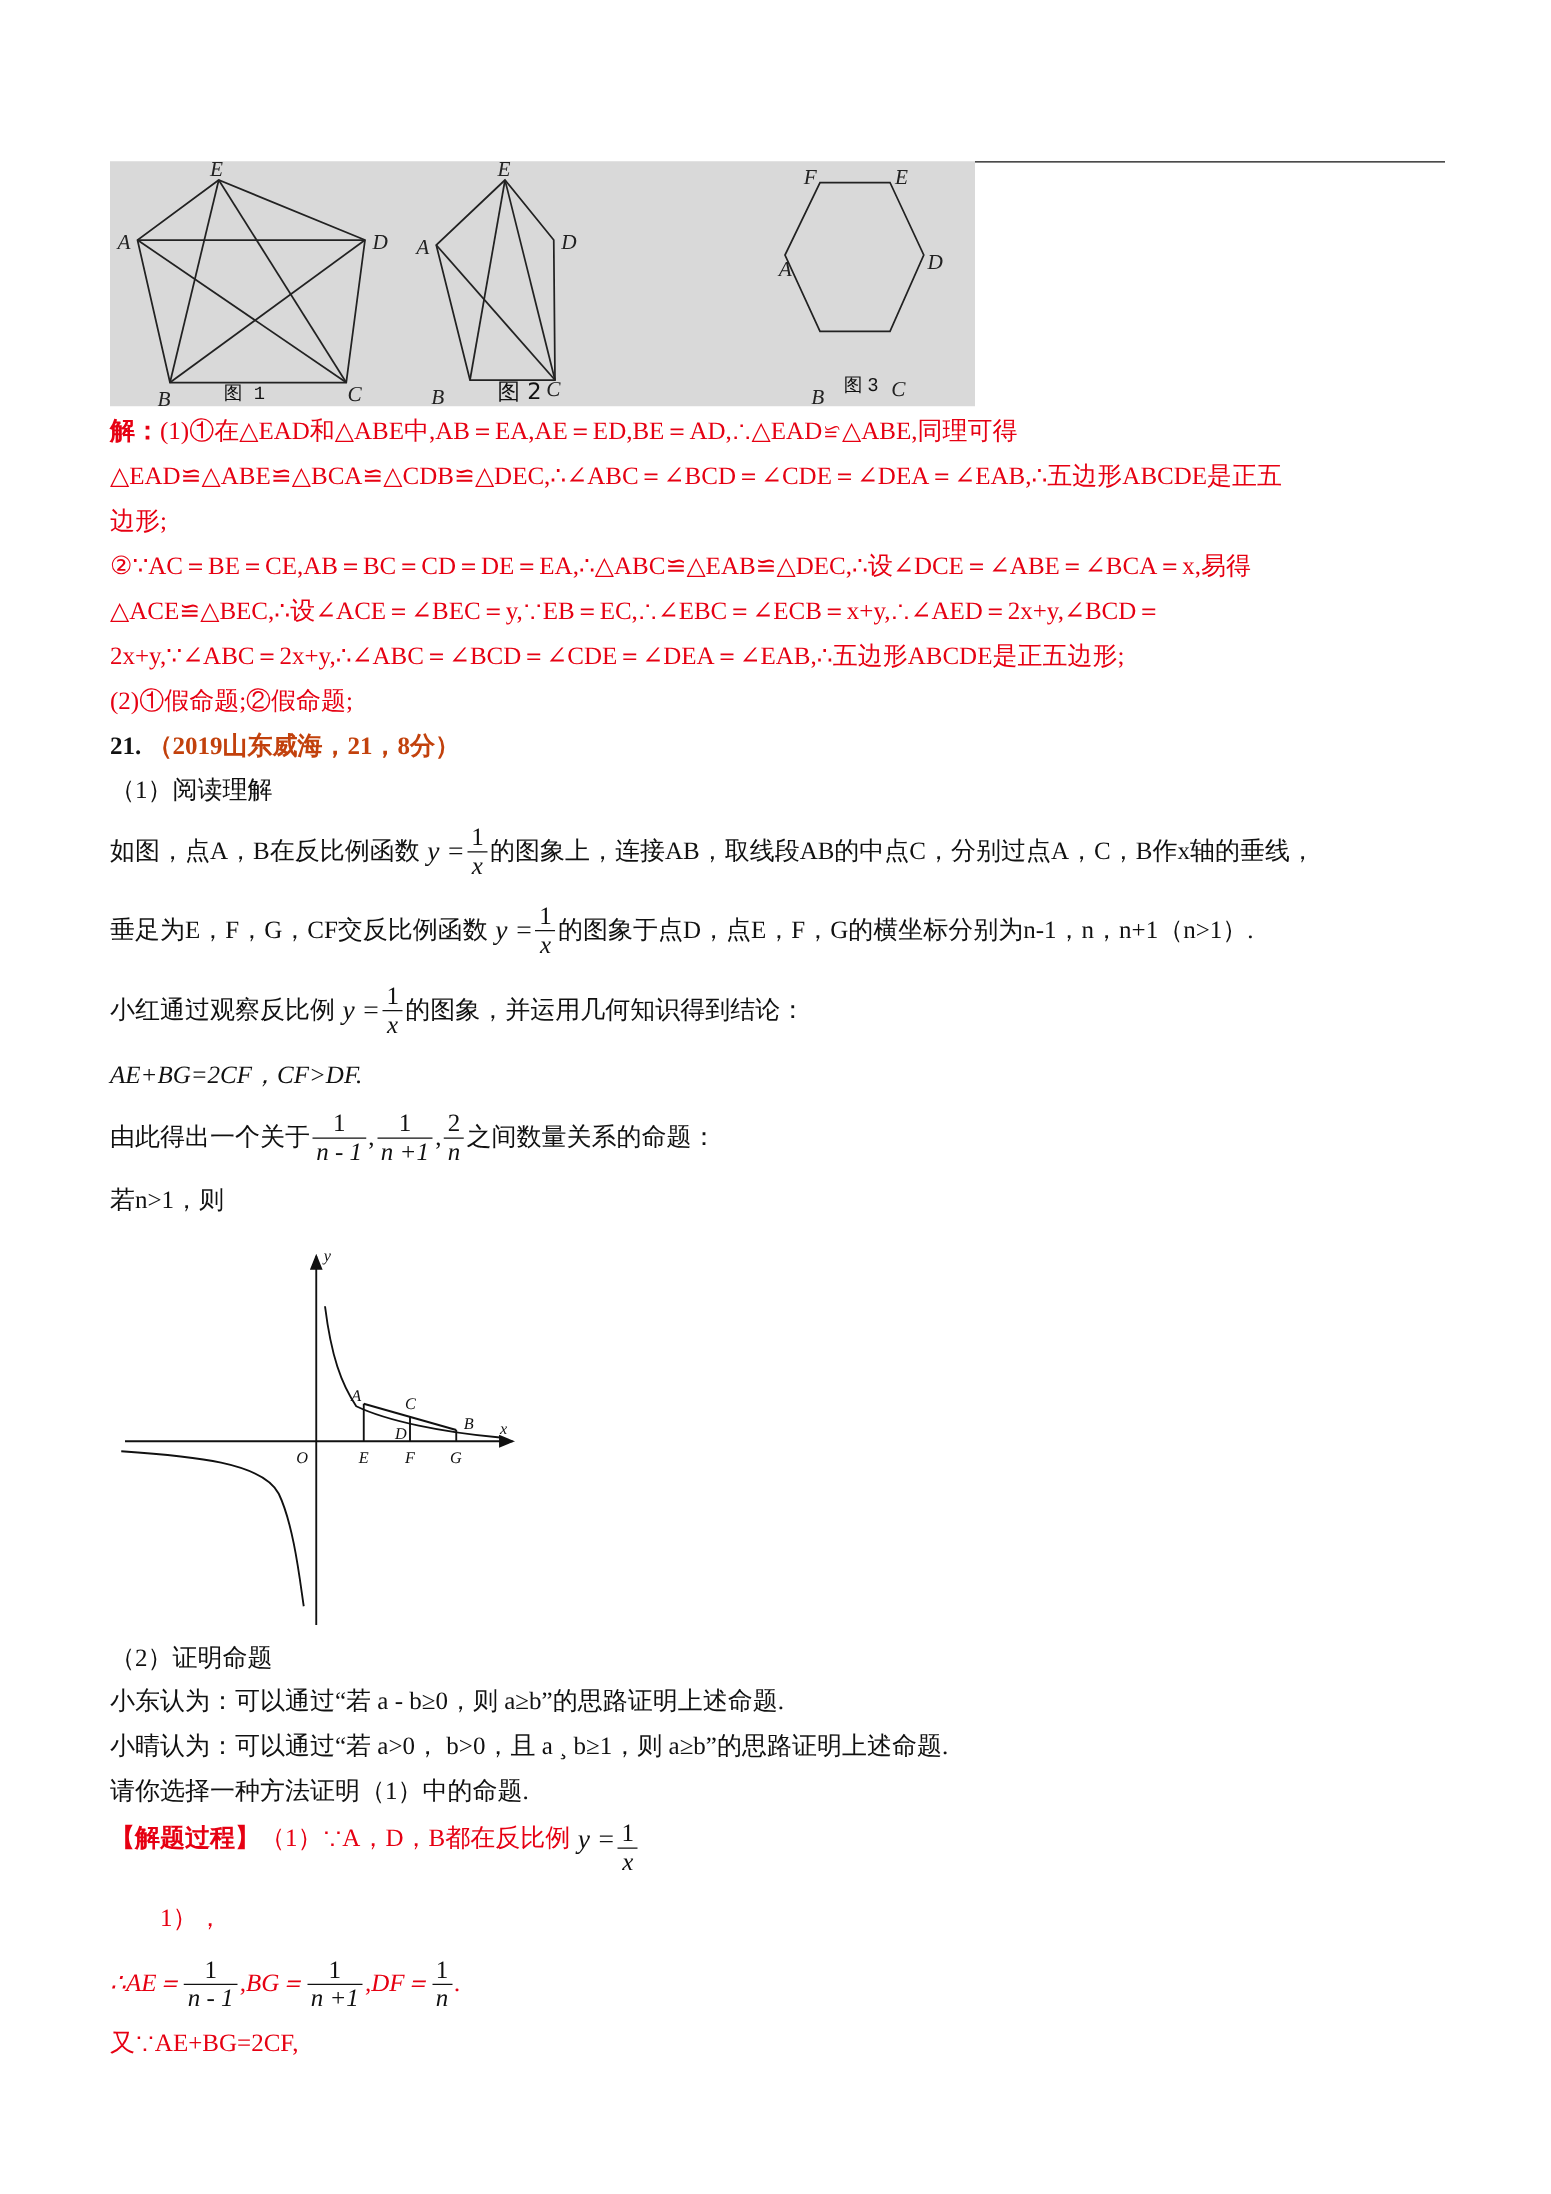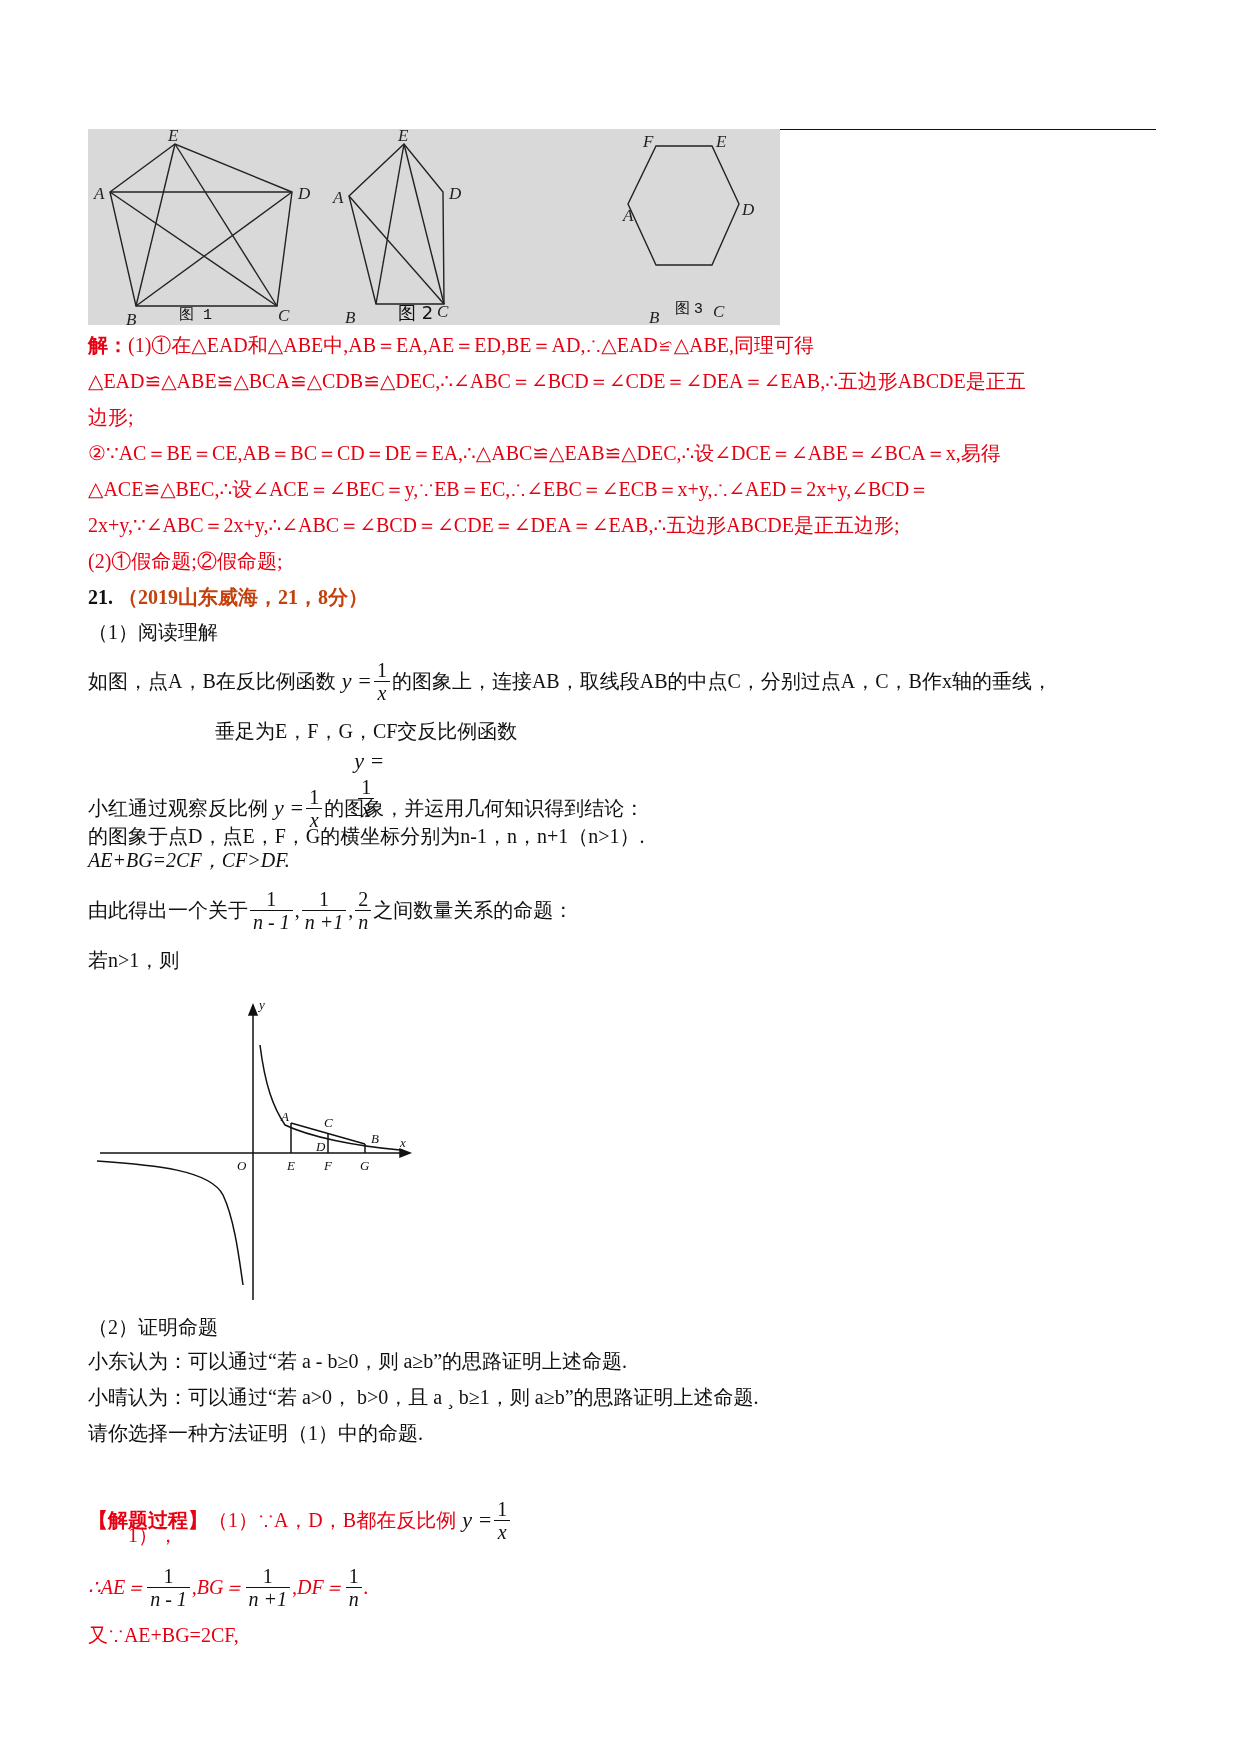--- a/index.html
+++ b/index.html
@@ -86,21 +86,21 @@
 <div class="line" style="top:653px;height:56px;display:flex;align-items:center;">
   <span>如图，点A，B在反比例函数</span>
   <span class="math" style="margin-left:6px">y =</span>
   <span class="frac">
       <span class="num">1</span>
       <span class="den">x</span>
     </span>
   <span>的图象上，连接AB，取线段AB的中点C，分别过点A，C，B作x轴的垂线，</span>
 </div>
 
-<div class="line" style="top:716px;height:56px;display:flex;align-items:center;flex-direction:column;">
+<div class="line" style="top:716px;height:56px;display:flex;align-items:center;">
   <span>垂足为E，F，G，CF交反比例函数</span>
   <span class="math" style="margin-left:6px">y =</span>
   <span class="frac">
       <span class="num">1</span>
       <span class="den">x</span>
     </span>
   <span>的图象于点D，点E，F，G的横坐标分别为n-1，n，n+1（n&gt;1）.</span>
 </div>
 
 <div class="line" style="top:780px;height:56px;display:flex;align-items:center;">
@@ -164,21 +164,21 @@
     <text x="229" y="175">F</text>
     <text x="265" y="175">G</text>
   </g>
 </svg>
 
 <div class="line" style="top:1312px;">（2）证明命题</div>
 <div class="line" style="top:1346px;">小东认为：可以通过“若 a - b≥0，则 a≥b”的思路证明上述命题.</div>
 <div class="line" style="top:1382px;">小晴认为：可以通过“若 a&gt;0， b&gt;0，且 a ¸ b≥1，则 a≥b”的思路证明上述命题.</div>
 <div class="line" style="top:1418px;">请你选择一种方法证明（1）中的命题.</div>
 
-<div class="line red" style="top:1456px;height:56px;display:flex;align-items:center;margin-top:36px;">
+<div class="line red" style="top:1456px;height:56px;display:flex;align-items:flex-start;">
   <span class="bold">【解题过程】</span>
   <span>（1）∵A，D，B都在反比例</span>
   <span class="math" style="margin-left:6px;color:#111">y =</span>
   <span class="frac" style="color:#111">
       <span class="num">1</span>
       <span class="den">x</span>
     </span>
 </div>
 <div class="line red" style="top:1520px;left:128px;">1），</div>
 

